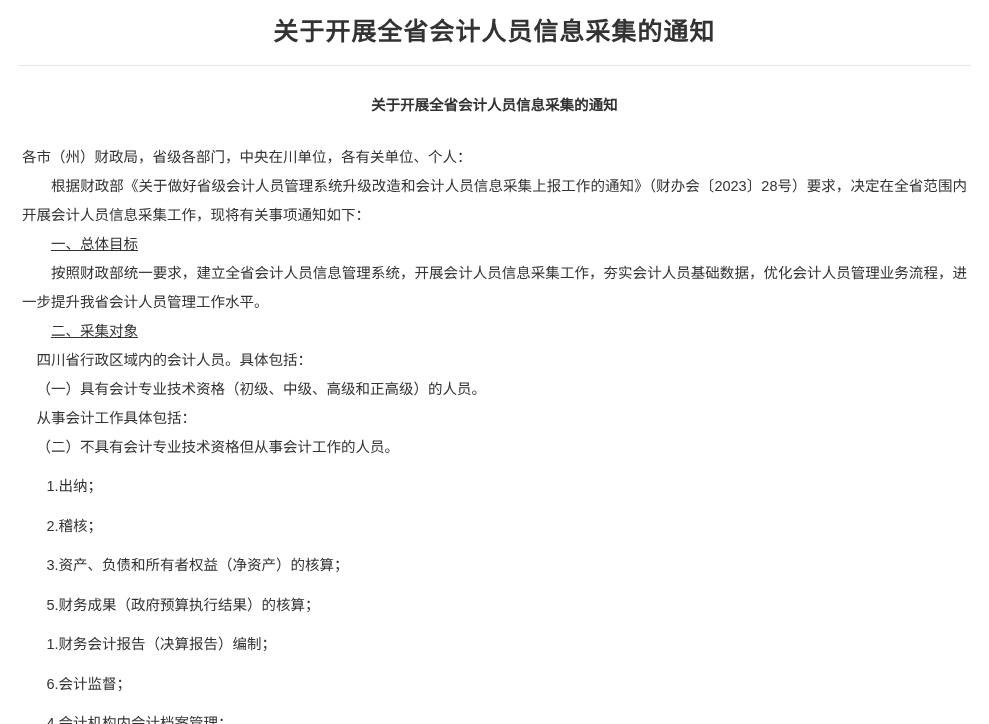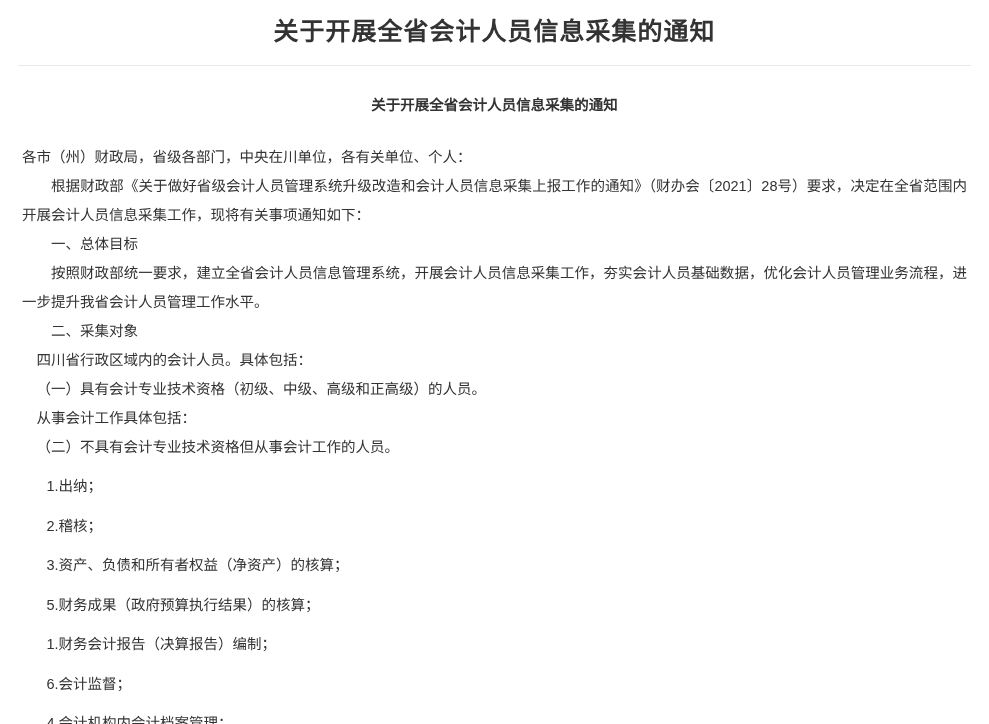--- a/index.html
+++ b/index.html
@@ -65,38 +65,39 @@
   }
   p.list-item {
     text-indent: 1em;
     margin: 10px;
     line-height: 29.5px;
   }
   .heading-line {
     text-indent: 2em;
     margin: 0;
     line-height: 29px;
+    text-decoration: underline;
   }
 </style>
 </head>
 <body>
 
 <div class="page">
 
   <h1 class="doc-title">关于开展全省会计人员信息采集的通知</h1>
 
   <hr class="title-rule">
 
   <div class="subtitle">关于开展全省会计人员信息采集的通知</div>
 
   <div class="body-text">
 
     <p class="para">各市（州）财政局，省级各部门，中央在川单位，各有关单位、个人：</p>
 
-    <p class="para indent2">根据财政部《关于做好省级会计人员管理系统升级改造和会计人员信息采集上报工作的通知》（财办会〔2021〕28号）要求，决定在全省范围内开展会计人员信息采集工作，现将有关事项通知如下：</p>
+    <p class="para indent2">根据财政部《关于做好省级会计人员管理系统升级改造和会计人员信息采集上报工作的通知》（财办会〔2023〕28号）要求，决定在全省范围内开展会计人员信息采集工作，现将有关事项通知如下：</p>
 
     <p class="para heading-line">一、总体目标</p>
 
     <p class="para indent2">按照财政部统一要求，建立全省会计人员信息管理系统，开展会计人员信息采集工作，夯实会计人员基础数据，优化会计人员管理业务流程，进一步提升我省会计人员管理工作水平。</p>
 
     <p class="para heading-line">二、采集对象</p>
 
     <p class="para indent1">四川省行政区域内的会计人员。具体包括：</p>
 
     <p class="para indent1">（一）具有会计专业技术资格（初级、中级、高级和正高级）的人员。</p>

